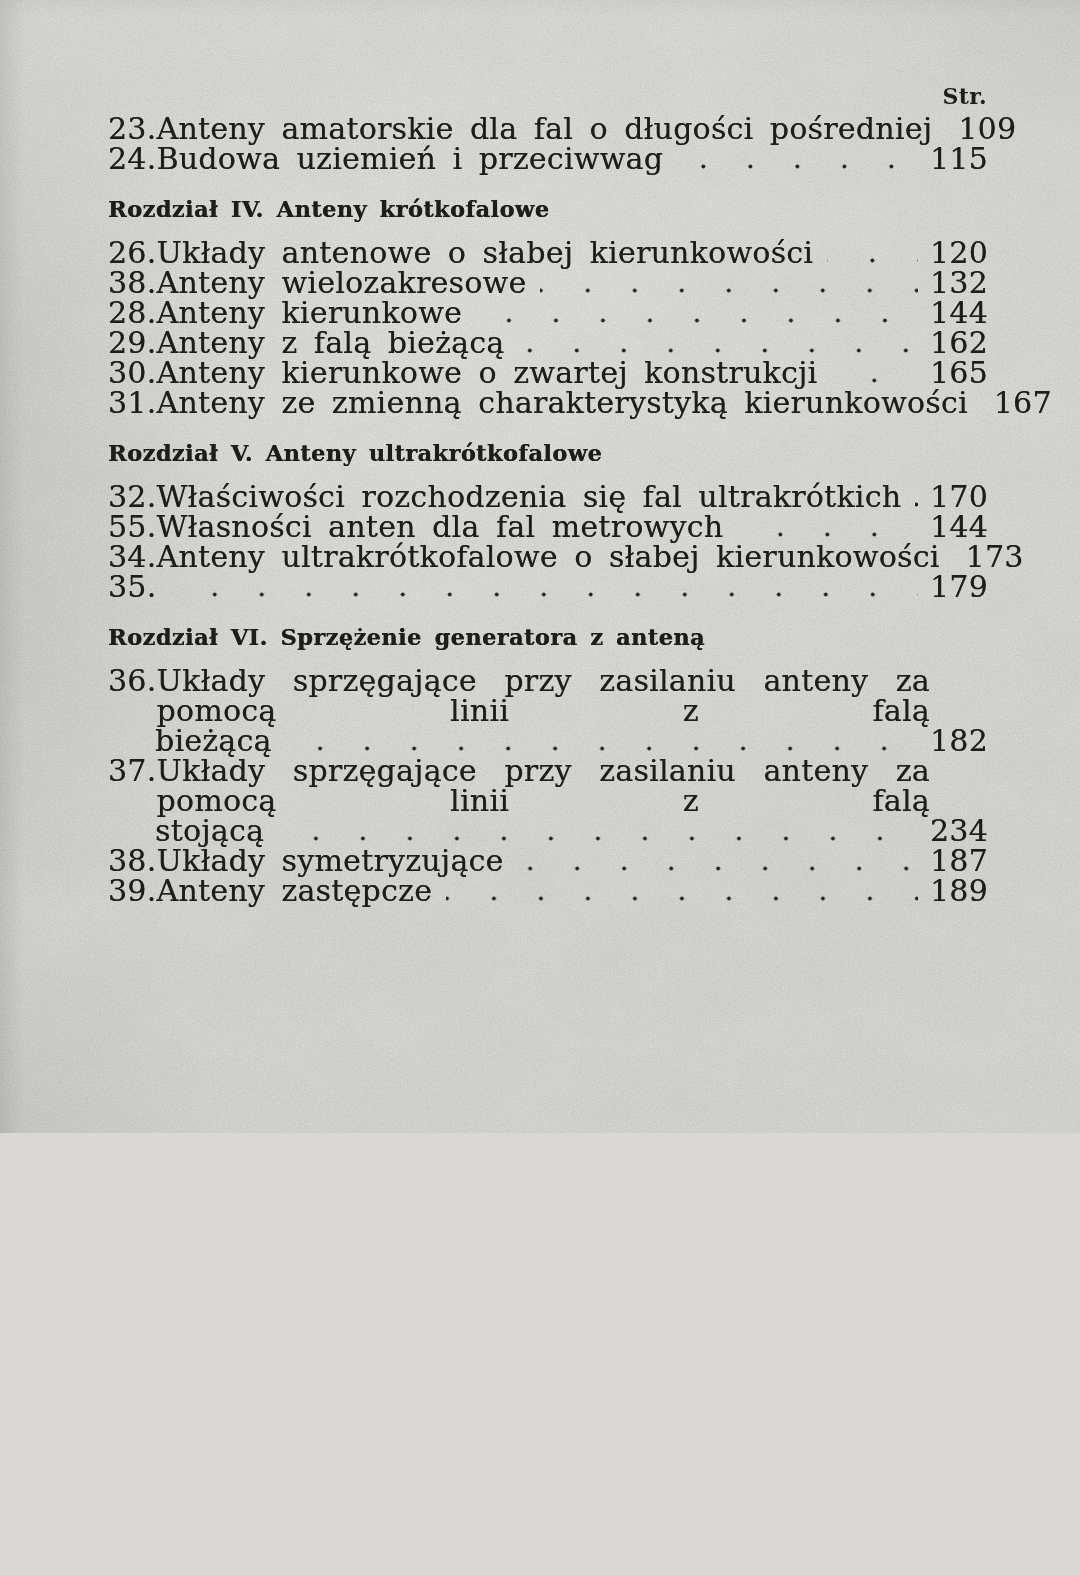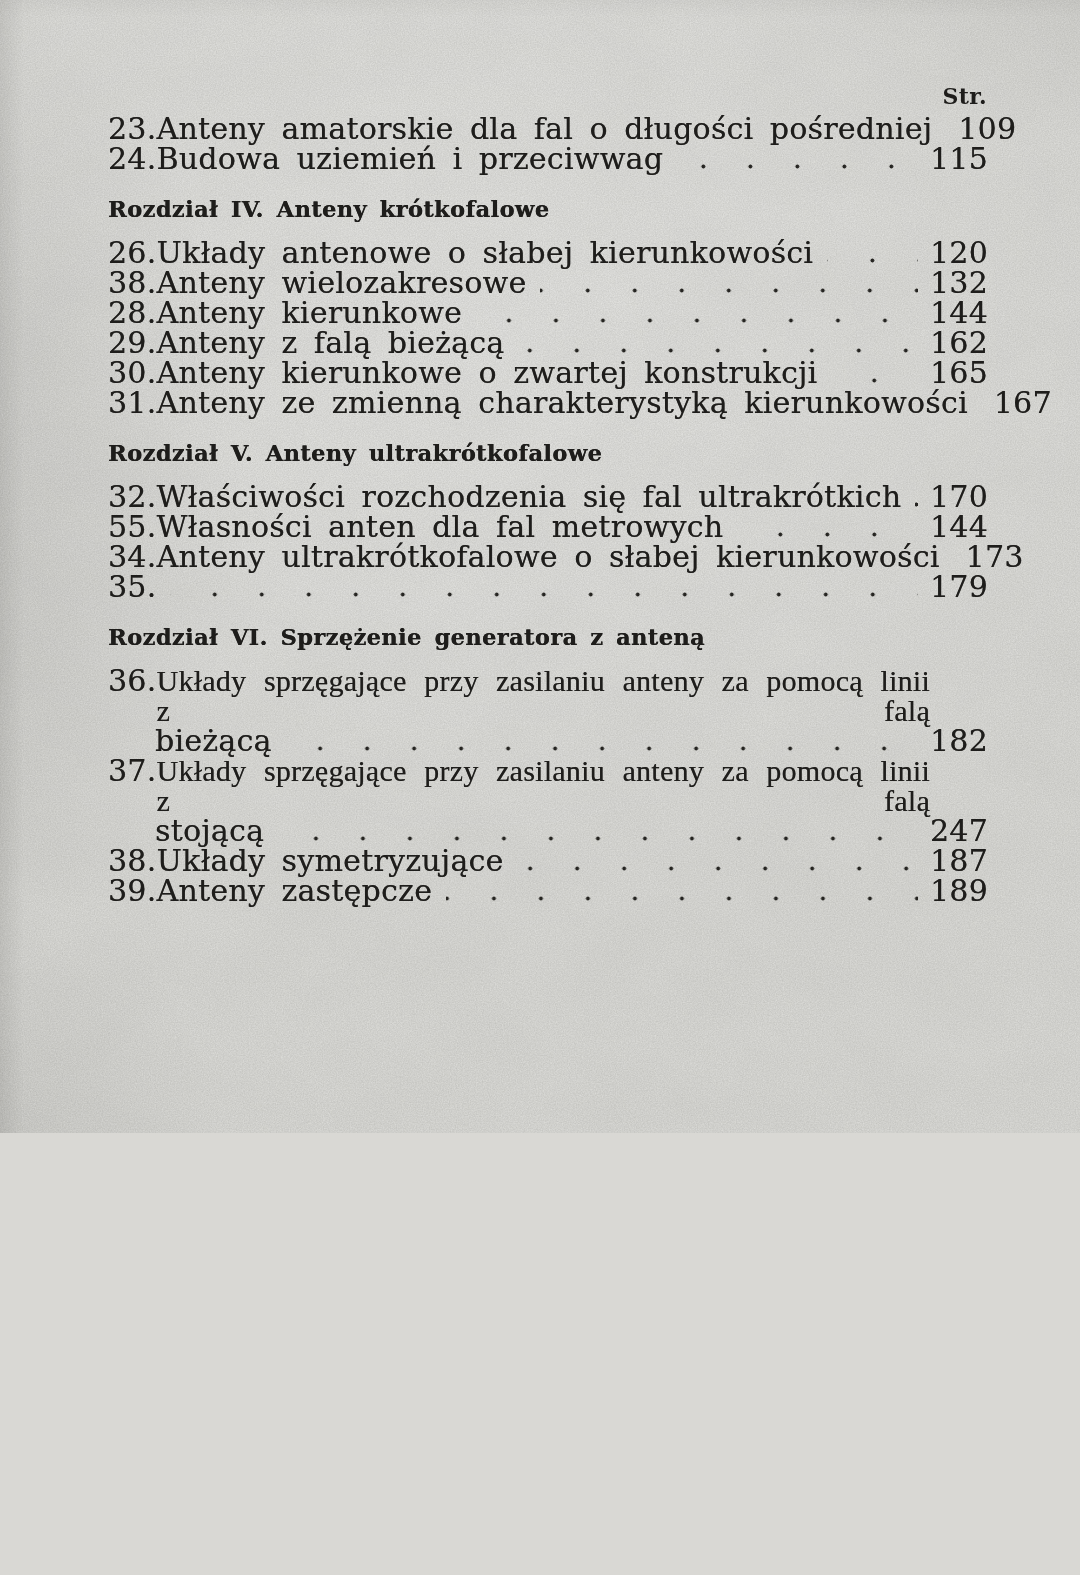--- a/index.html
+++ b/index.html
@@ -58,21 +58,20 @@
     text-shadow: 0.2px 0 0 rgba(30,29,27,0.75);
   }
   .num  { flex: 0 0 47px; }
   .title { white-space: nowrap; }
   .jtitle {
     flex: 1 1 auto;
     text-align: justify;
     text-align-last: justify;
     padding-right: 58px;
     white-space: normal;
-    font-family: Liberation Serif, serif;
   }
   .leader {
     flex: 1 1 auto;
     height: 5px;
     margin: 0 12px 1px 14px;
     background-image: radial-gradient(circle, #262522 1.7px, rgba(0,0,0,0) 2.3px);
     background-size: 47px 5px;
     background-repeat: repeat-x;
     background-position: center bottom;
   }
@@ -196,21 +195,21 @@
             <span class="pg">182</span>
           </div>
           <div class="row">
             <span class="num">37.</span>
             <span class="jtitle">Układy sprzęgające przy zasilaniu anteny za pomocą linii z falą</span>
           </div>
           <div class="row">
             <span class="num"></span>
             <span class="title">stojącą</span>
             <span class="leader"></span>
-            <span class="pg">247</span>
+            <span class="pg">234</span>
           </div>
           <div class="row">
             <span class="num">38.</span>
             <span class="title">Układy symetryzujące</span>
             <span class="leader"></span>
             <span class="pg">187</span>
           </div>
           <div class="row">
             <span class="num">39.</span>
             <span class="title">Anteny zastępcze</span>

